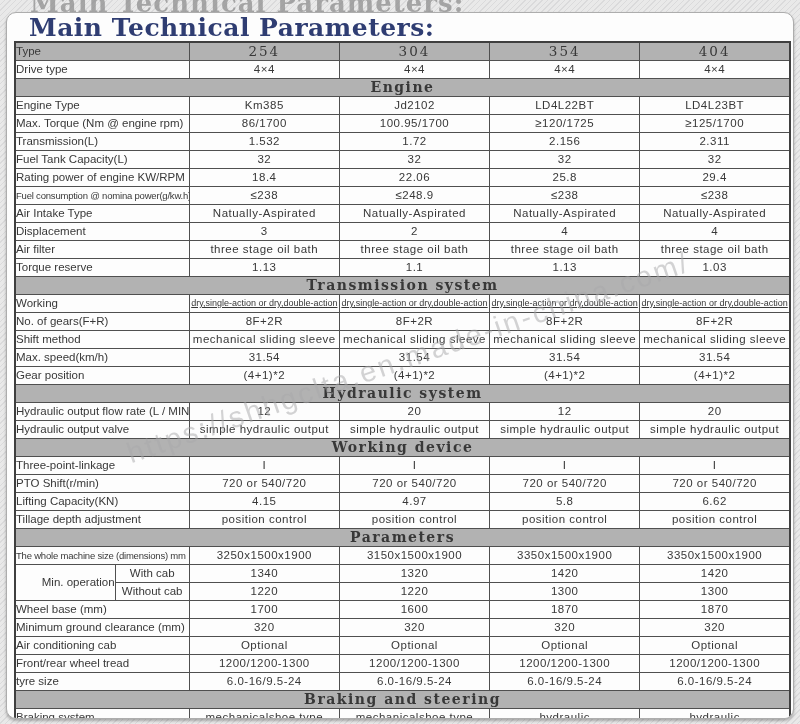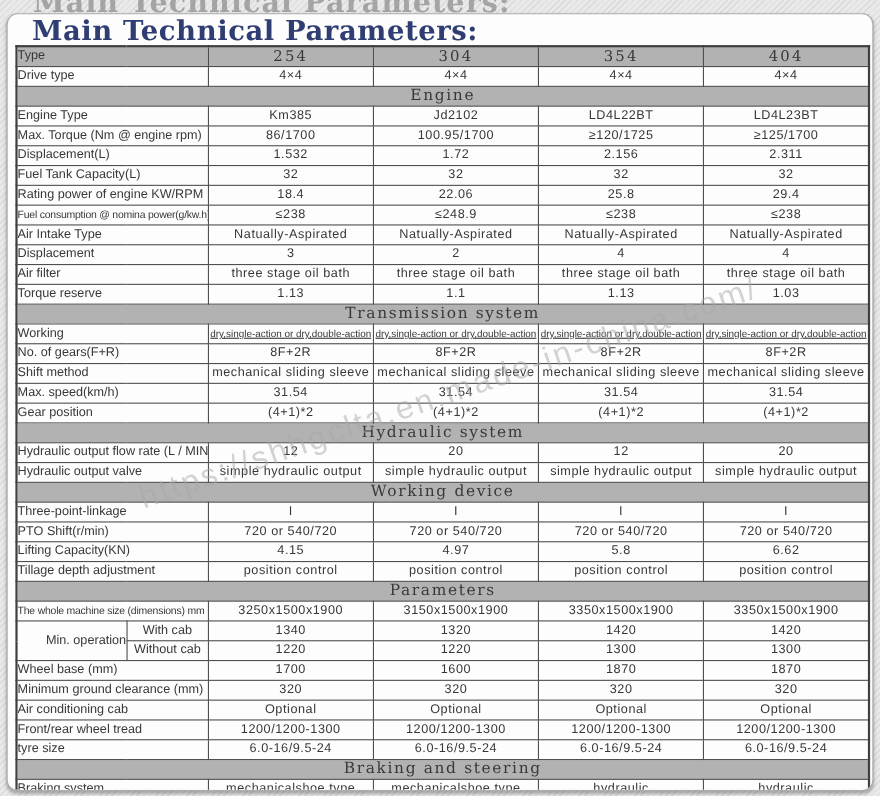--- a/index.html
+++ b/index.html
@@ -43,21 +43,21 @@
   td.val.small{font-size:9px;letter-spacing:0;text-decoration:underline;}
   tr.type-row td{background:#b2b2b2;}
   td.type-val{
     font-family:"DejaVu Serif","Liberation Serif",serif;
     font-weight:normal;font-size:13.5px;letter-spacing:2px;
     text-align:center;color:#1e1e1e;
   }
   td.section{
     background:#b2b2b2;text-align:center;
     font-family:"DejaVu Serif","Liberation Serif",serif;
-    font-weight:normal;font-size:14px;letter-spacing:1.5px;color:#1c1c1c;
+    font-weight:bold;font-size:14px;letter-spacing:1.5px;color:#1c1c1c;
   }
   td.group{font-size:11.5px;padding-left:6px;text-align:right;}
   td.sub{font-size:11.5px;text-align:center;}
   .watermark{
     position:absolute;left:128px;top:438px;z-index:3;
     transform:rotate(-19deg);transform-origin:left center;
     font-size:29px;letter-spacing:2.5px;color:#a9a9ab;opacity:.5;
     white-space:nowrap;pointer-events:none;
     font-family:"Liberation Sans",sans-serif;
   }
@@ -104,21 +104,21 @@
           <td class="val">LD4L23BT</td>
         </tr>
         <tr>
           <td class="lbl" colspan="2">Max. Torque (Nm @ engine rpm)</td>
           <td class="val">86/1700</td>
           <td class="val">100.95/1700</td>
           <td class="val">≥120/1725</td>
           <td class="val">≥125/1700</td>
         </tr>
         <tr>
-          <td class="lbl" colspan="2">Displacement(L)</td>
+          <td class="lbl" colspan="2">Transmission(L)</td>
           <td class="val">1.532</td>
           <td class="val">1.72</td>
           <td class="val">2.156</td>
           <td class="val">2.311</td>
         </tr>
         <tr>
           <td class="lbl" colspan="2">Fuel Tank Capacity(L)</td>
           <td class="val">32</td>
           <td class="val">32</td>
           <td class="val">32</td>

